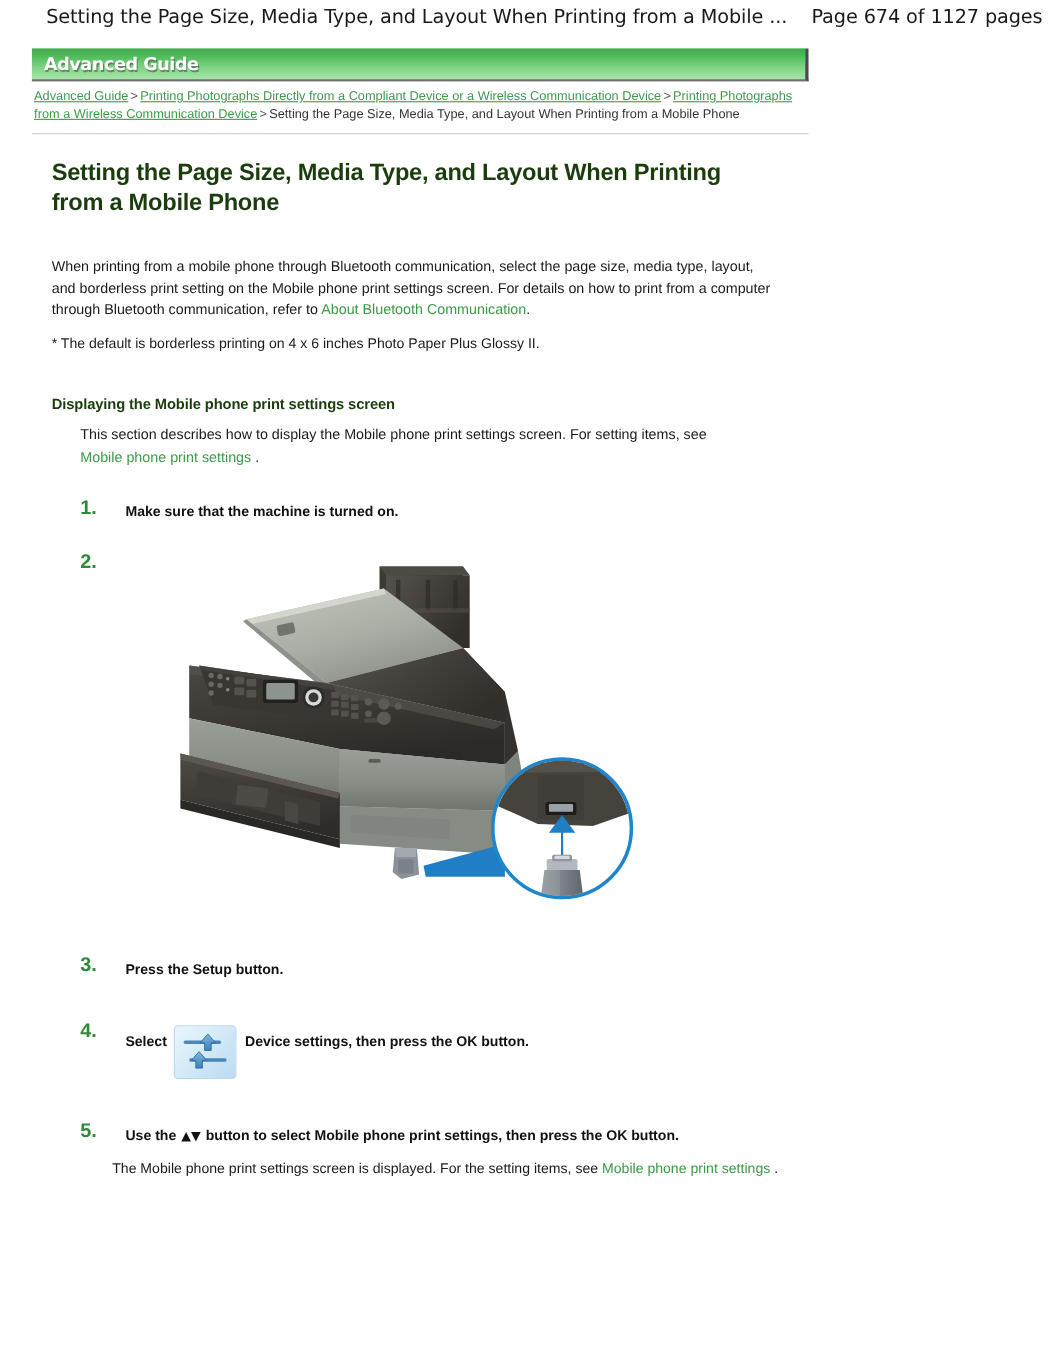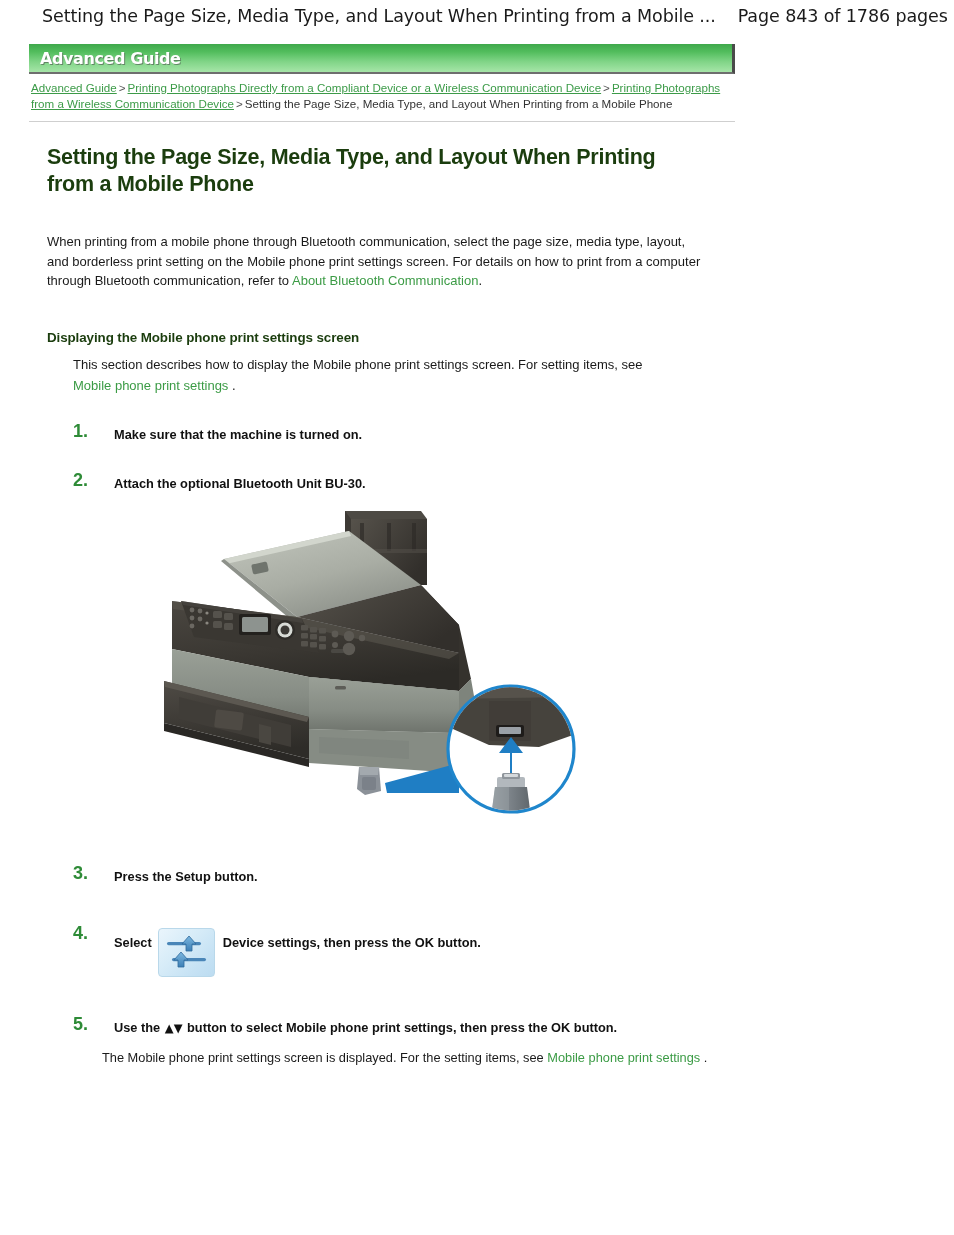--- a/index.html
+++ b/index.html
@@ -208,56 +208,56 @@
     font-family: "DejaVu Sans", sans-serif;
     font-size: 13px;
     padding-left: 3px;
   }
 </style>
 </head>
 <body>
 
 <div class="page-header">
   <span class="ph-title">Setting the Page Size, Media Type, and Layout When Printing from a Mobile ...</span>
-  <span class="ph-pages">Page 843 of 1786 pages</span>
+  <span class="ph-pages">Page 674 of 1127 pages</span>
 </div>
 
 <div class="doc">
 
   <div class="banner">
     <span class="banner-title">Advanced Guide</span>
   </div>
 
   <div class="breadcrumb">
     <a href="#" class="crumb-link">Advanced Guide</a><span class="crumb-sep">&gt;</span><a href="#" class="crumb-link">Printing Photographs Directly from a Compliant Device or a Wireless Communication Device</a><span class="crumb-sep">&gt;</span><a href="#" class="crumb-link">Printing Photographs from a Wireless Communication Device</a><span class="crumb-sep">&gt;</span><span class="crumb-current">Setting the Page Size, Media Type, and Layout When Printing from a Mobile Phone</span>
   </div>
 
   <div class="hr-light"></div>
 
   <div class="body-wrap">
 
     <h1 class="doc-title">Setting the Page Size, Media Type, and Layout When Printing from a Mobile Phone</h1>
 
     <p class="intro"><span>When printing from a mobile phone through Bluetooth communication, select the page size, media type, layout, and borderless print setting on the Mobile phone print settings screen. For details on how to print from a computer through Bluetooth communication, refer to </span><a href="#" class="greenlink">About Bluetooth Communication</a><span>.</span></p>
 
+    <p class="note">* The default is borderless printing on 4 x 6 inches Photo Paper Plus Glossy II.</p>
 
     <h2 class="section">Displaying the Mobile phone print settings screen</h2>
 
     <p class="section-desc"><span>This section describes how to display the Mobile phone print settings screen. For setting items, see </span><a href="#" class="greenlink">Mobile phone print settings</a><span> .</span></p>
 
     <div class="steps">
 
       <div class="step">
         <span class="num">1.</span>
         <div class="headline">Make sure that the machine is turned on.</div>
       </div>
 
       <div class="step step-gap-1">
         <span class="num">2.</span>
-        <div class="headline">Attach the optional Bluetooth Unit BU-30.</div>
       </div>
 
       <div class="figure">
         <svg width="420" height="325" viewBox="0 0 420 325" xmlns="http://www.w3.org/2000/svg">
           <defs>
             <linearGradient id="gTopGray" x1="0" y1="0" x2="0.3" y2="1">
               <stop offset="0%" stop-color="#b9bdb4"></stop>
               <stop offset="55%" stop-color="#9ba199"></stop>
               <stop offset="100%" stop-color="#7f857e"></stop>
             </linearGradient>

